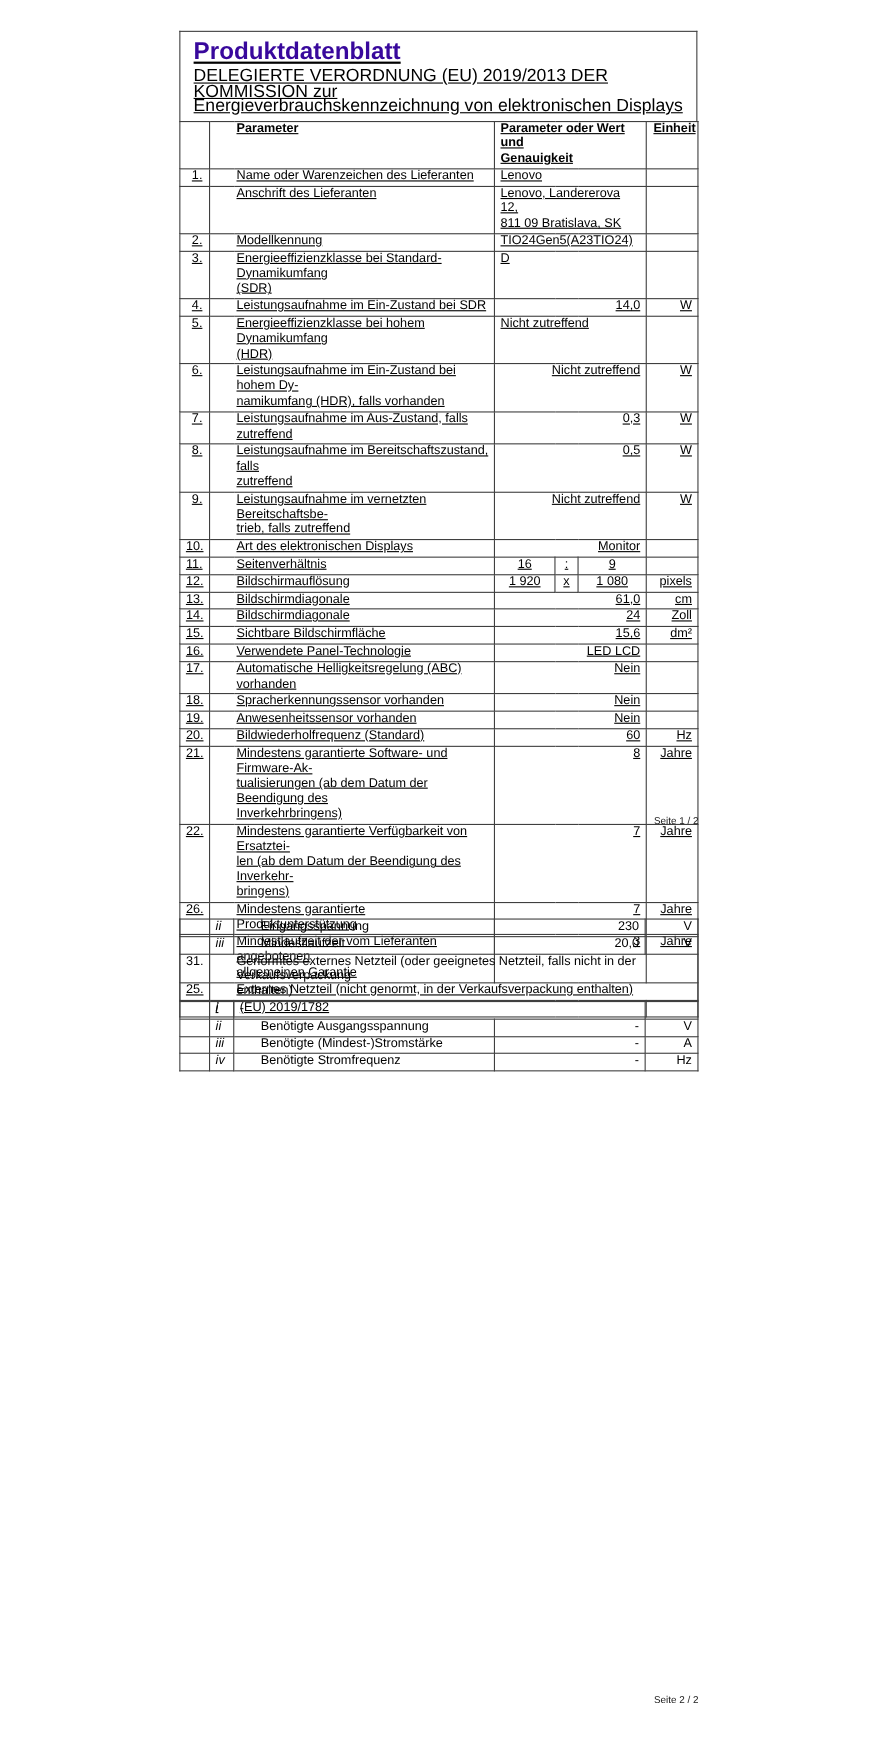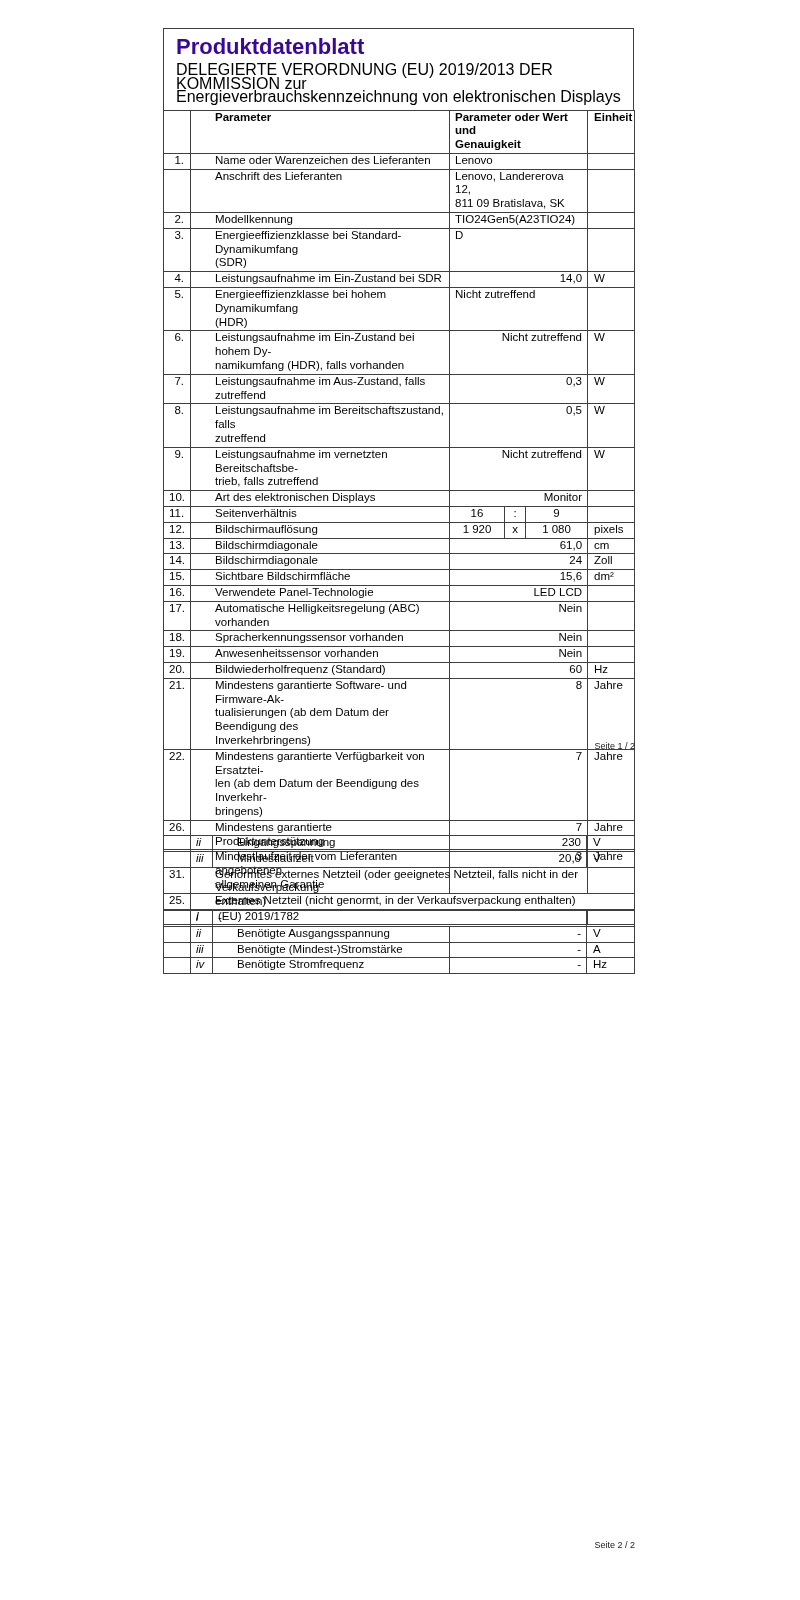--- a/index.html
+++ b/index.html
@@ -6,21 +6,21 @@
   html,body { background:#ffffff; }
   body {
     width:800px; height:1600px;
     font-family:"Liberation Sans", sans-serif;
     color:#000;
     position:relative;
   }
   .sheet { position:relative; width:800px; height:1600px; background:#fff; overflow:hidden; }
 
   
-  .page1 { position:absolute; left:163px; top:28px; width:471px; }
+  .page1 { position:absolute; left:163px; top:28px; width:471px;text-decoration:underline; }
   .titlebox {
     border:1px solid #3f3f3f; border-bottom:none;
     padding:4px 12px 6px 12px;
   }
   .doc-title {
     color:#38089c;
     font-size:22px; line-height:27px; font-weight:bold;
     letter-spacing:0px;
     margin-bottom:3px;
   }
@@ -38,21 +38,21 @@
     white-space:pre-line;
     overflow:hidden;
   }
   td.b { font-weight:bold; }
   td.num { text-align:right; padding-right:6px; }
   td.sub { font-style:italic; padding-left:5px; }
   td.lbl { padding-left:24px; }
   td.val-l { text-align:left; }
   td.val-r { text-align:right; }
   td.val-c { text-align:center; }
-  td.unit { padding-left:6px; }
+  td.unit { padding-left:6px;text-align:right; }
 
   
   .page2 { position:absolute; left:163px; top:835px;border-radius:29px; }
 
   .footer {
     position:absolute;
     font-size:9px; line-height:10px; color:#1a1a1a;
   }
   .footer1 { top:741px; right:165px; }
   .footer2 { top:1540px; right:165px; }

